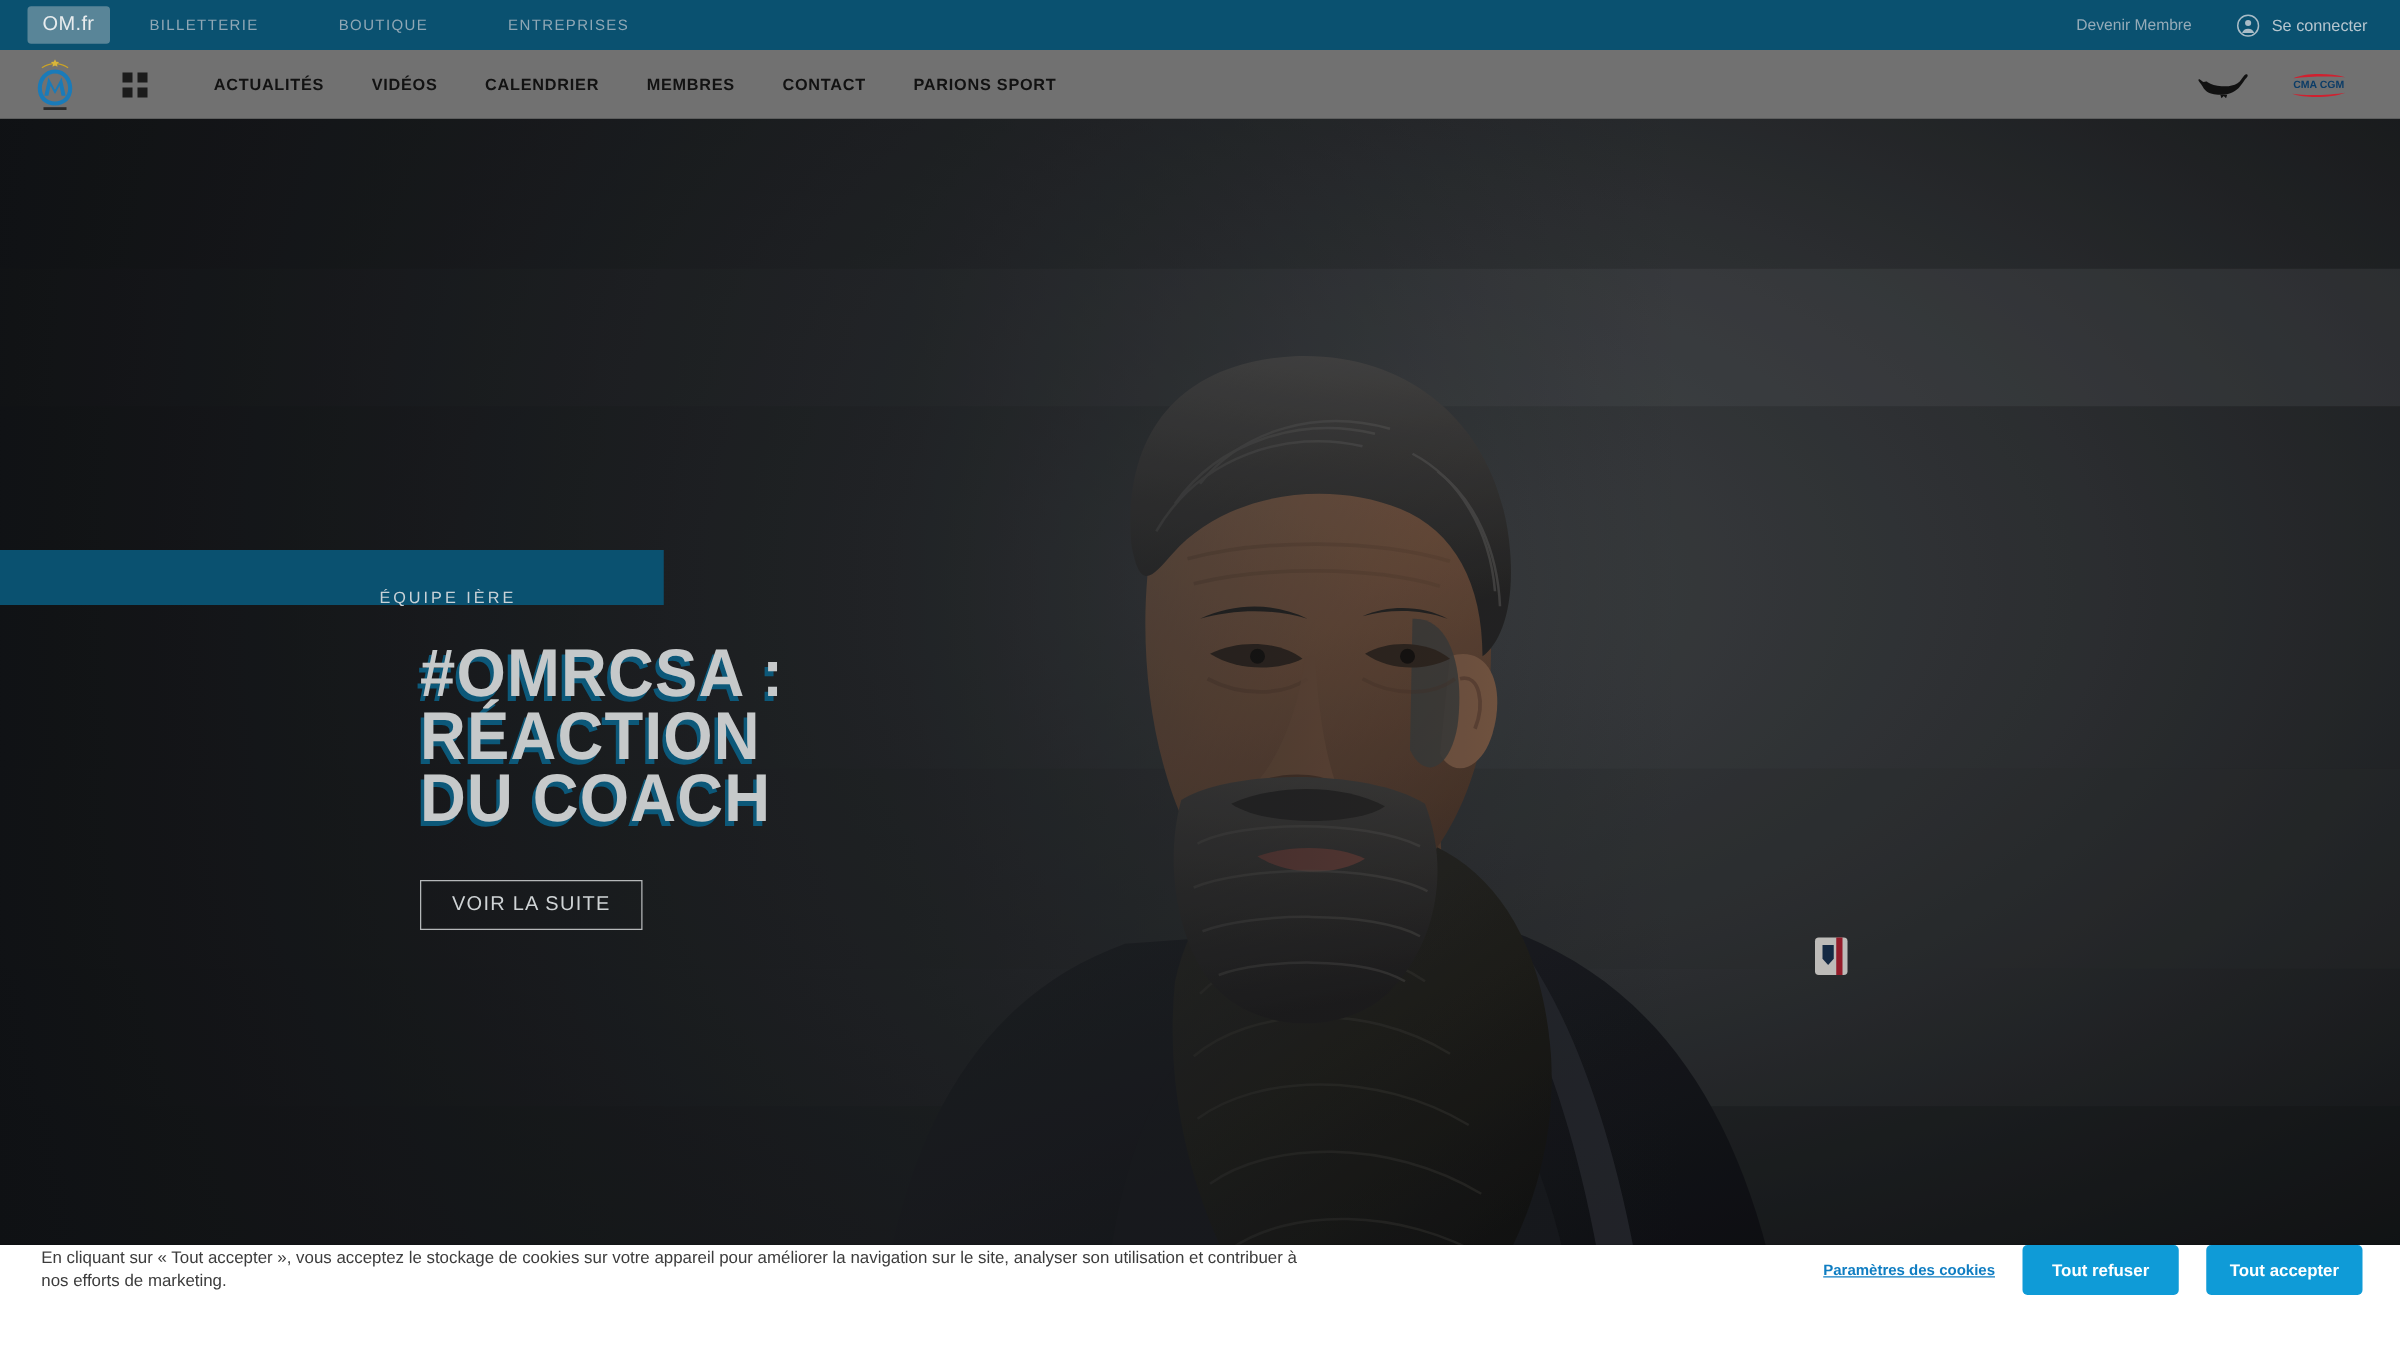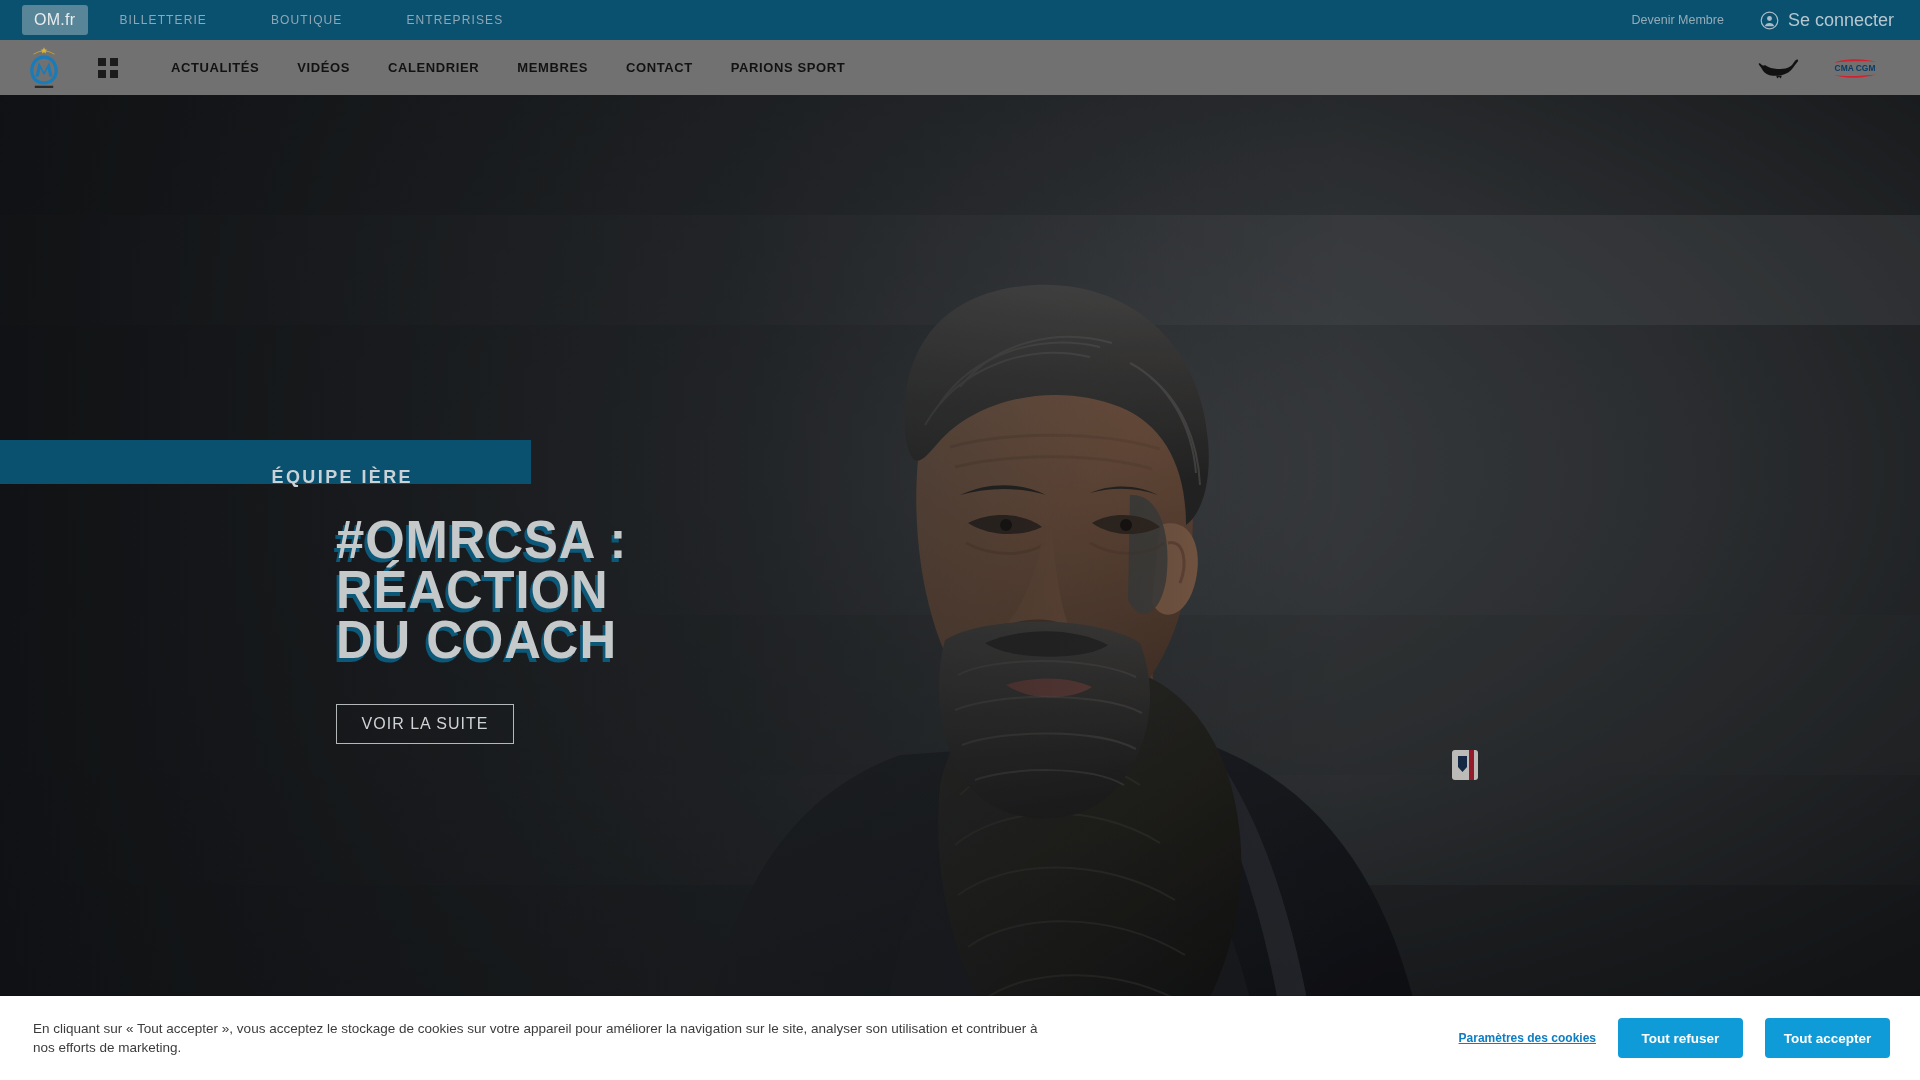--- a/index.html
+++ b/index.html
@@ -33,21 +33,21 @@
   }
   .topbar-right{
     margin-left:auto; display:flex; align-items:center; padding-right:26px; gap:0;
   }
   .top-link-right{
     color:#95abb8; font-size:12.5px; padding:0 22px; cursor:pointer; white-space:nowrap;
   }
   .signin{
     display:flex; align-items:center; gap:9px; padding-left:14px; cursor:pointer;
   }
-  .signin span{ color:#b7c6cf; font-size:18px; white-space:nowrap; }
+  .signin span{ color:#b7c6cf; font-size:13px; white-space:nowrap; }
   .avatar-ic{ width:19px; height:19px; display:block; }
 
   
   .mainnav{
     position:absolute; top:40px; left:0; width:1920px; height:55px;
     background:rgba(125,125,125,0.88);
     display:flex; align-items:center;
     z-index:55;
   }
   .nav-logo{ margin-left:24px; width:40px; height:46px; display:block; }
@@ -74,21 +74,21 @@
 
   .hero-content{
     position:absolute; left:0; top:345px; width:100%;
   }
   .badge-band{
     width:531px; height:44px; background:#0a5170;
     display:flex; align-items:center; justify-content:flex-end;
     padding-right:118px;
   }
   .badge-band span{
-    color:#c9d2d7; font-size:18px; font-weight:bold; letter-spacing:2.4px;
+    color:#c9d2d7; font-size:13px; font-weight:normal; letter-spacing:2.4px;
     white-space:nowrap;
     margin-top:31px;
   }
   .headline{
     margin-top:30px; margin-left:336px;
     font-family:"Liberation Sans", sans-serif;
     font-weight:bold;
     font-size:54px;
     line-height:50px;
     letter-spacing:1px;
@@ -104,21 +104,21 @@
     border:1px solid rgba(225,228,230,0.78);
     display:flex; align-items:center; justify-content:center;
     cursor:pointer;
   }
   .cta span{ color:#cfd3d5; font-size:16px; letter-spacing:1px; }
 
   
   .cookie{
     position:absolute; left:0; bottom:0; width:1920px; height:84px;
     background:#ffffff;
-    display:flex; align-items:center;
+    display:flex; align-items:flex-start;
     z-index:80;
     box-shadow:0 -1px 0 rgba(0,0,0,0.08);
   }
   .cookie-text{
     margin-left:33px; width:1030px;
     color:#3c3c3c; font-size:13.5px; line-height:19px;
   }
   .cookie-actions{
     margin-left:auto; display:flex; align-items:center; gap:22px; padding-right:30px;
   }

